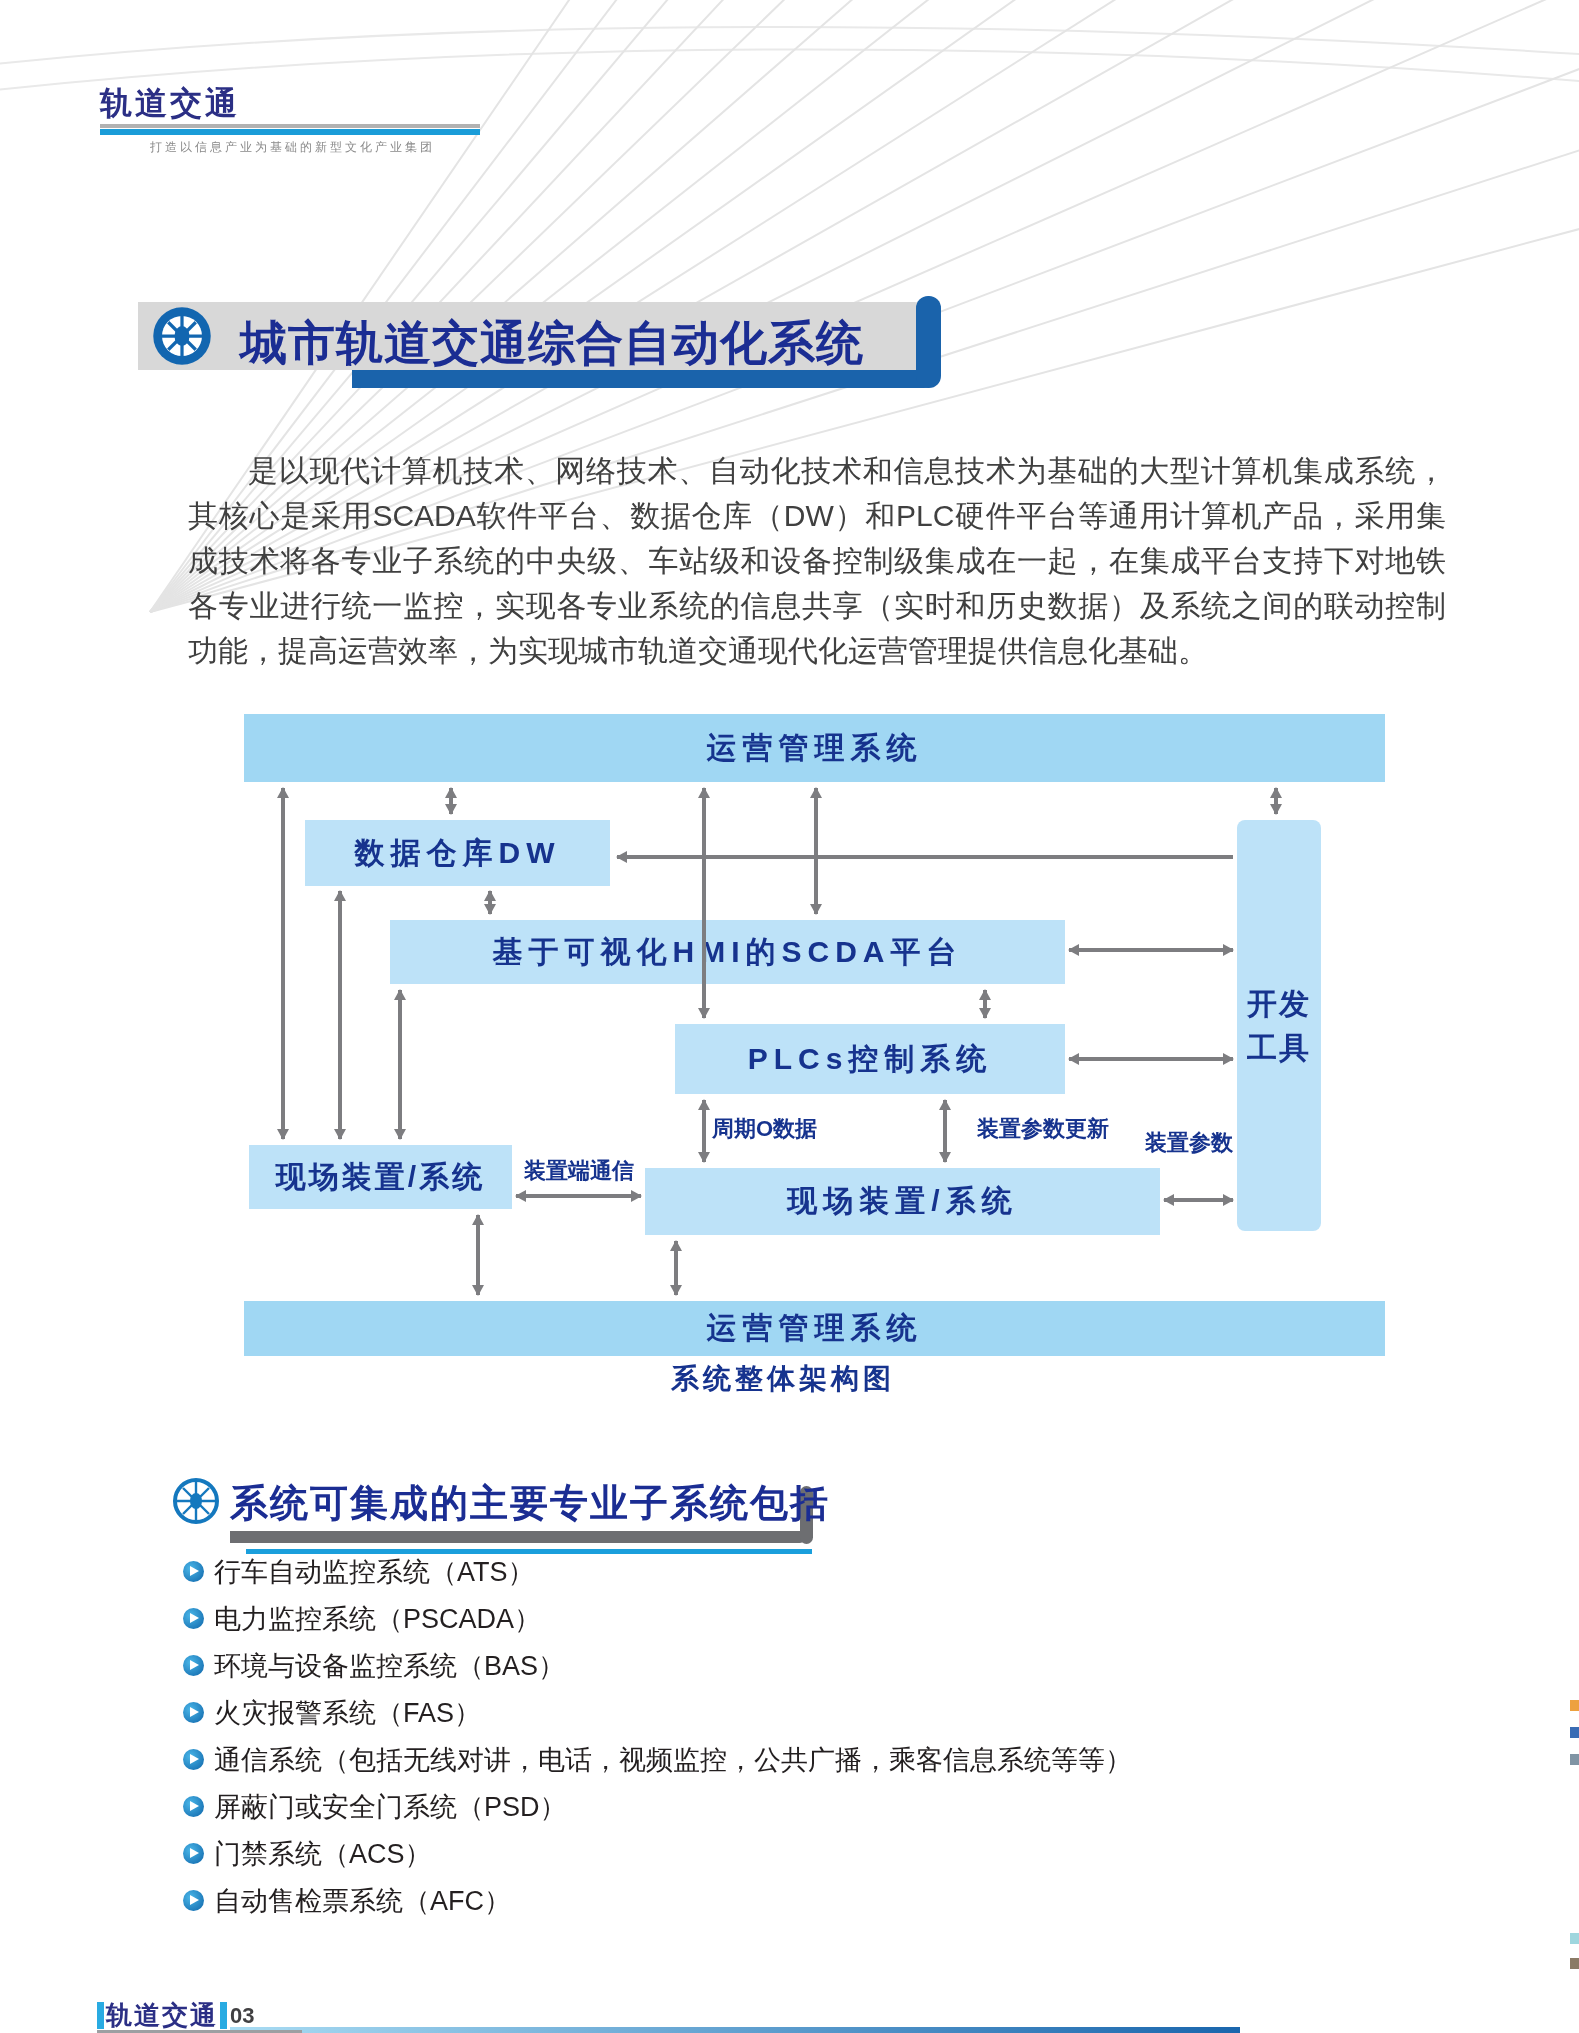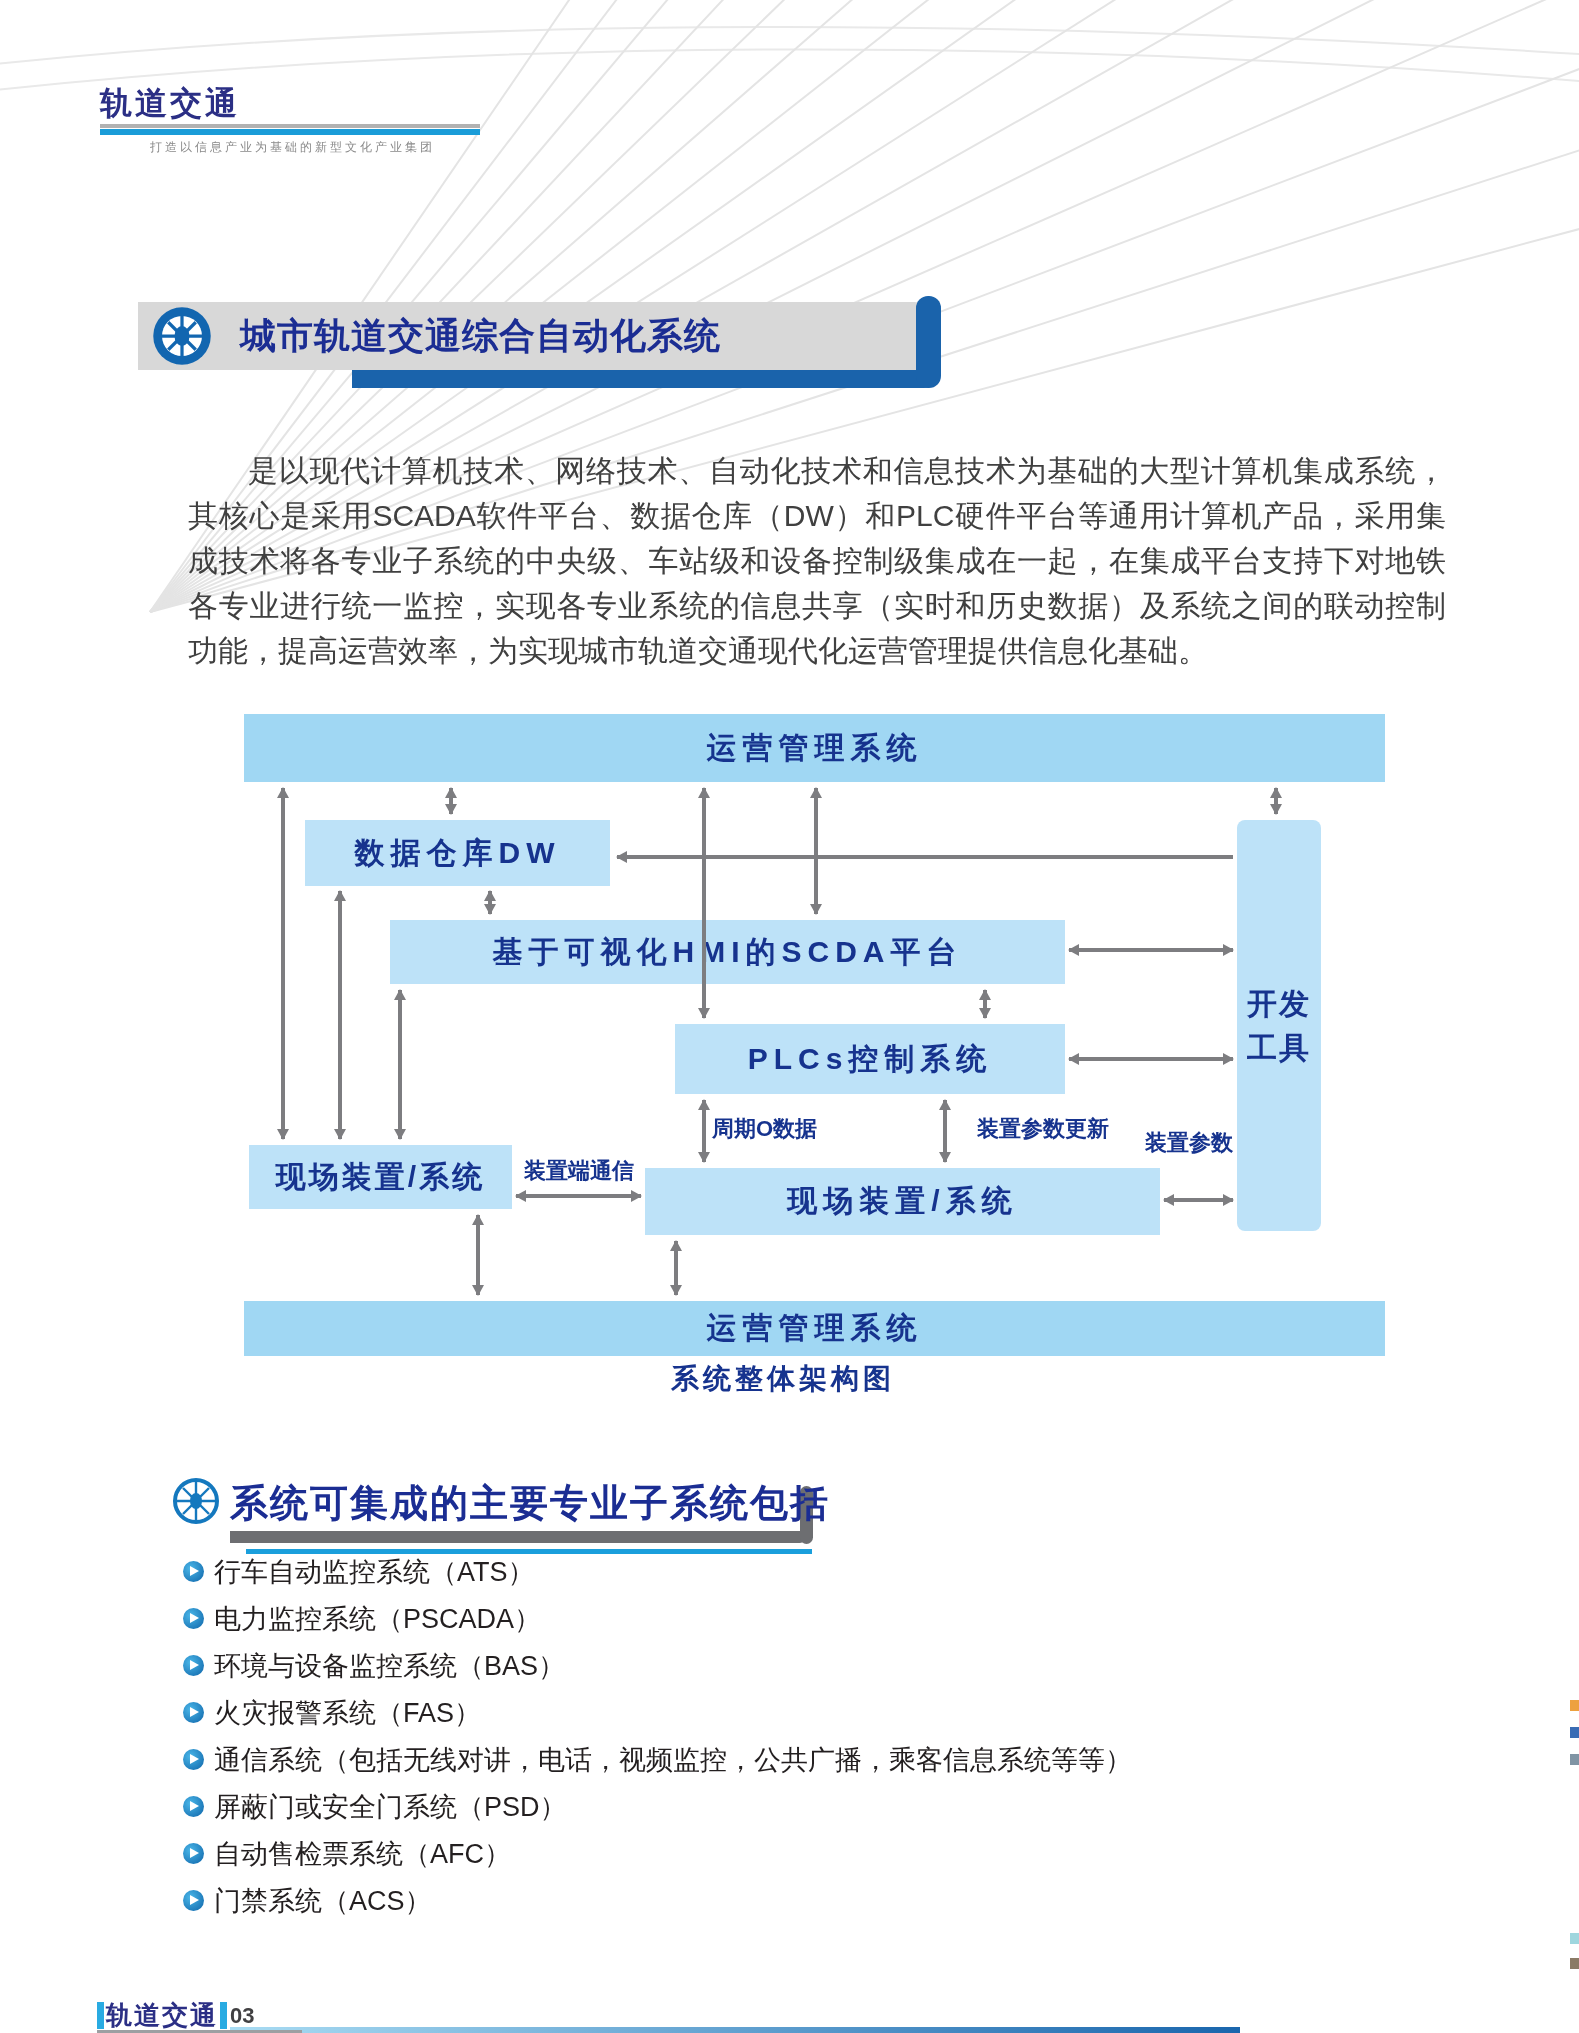--- a/index.html
+++ b/index.html
@@ -14,21 +14,21 @@
   
   .logo-text{position:absolute;left:100px;top:82px;font-size:32px;font-weight:bold;color:#2b2f85;letter-spacing:3px;z-index:2;}
   .logo-line-gray{position:absolute;left:100px;top:124px;width:380px;height:4px;background:#b2b2b2;z-index:2;}
   .logo-line-blue{position:absolute;left:100px;top:129px;width:380px;height:6px;background:#1a9cd8;z-index:2;}
   .tagline{position:absolute;left:150px;top:139px;font-size:12px;color:#8a8a8a;letter-spacing:3px;z-index:2;}
   
   .banner-bg{position:absolute;left:138px;top:302px;width:790px;height:68px;background:#d8d8d8;border-radius:0 14px 10px 0;z-index:1;}
   .banner-underline{position:absolute;left:352px;top:370px;width:588px;height:18px;background:#1a63ab;border-radius:0 0 16px 0;z-index:1;}
   .banner-tick{position:absolute;left:916px;top:296px;width:25px;height:92px;background:#1a63ab;border-radius:12px;z-index:1;}
   .banner-icon{position:absolute;left:152px;top:306px;width:60px;height:60px;z-index:2;}
-  .banner-title{position:absolute;left:240px;top:312px;width:690px;font-size:36px;font-weight:bold;color:#1b2d93;letter-spacing:1px;z-index:2;white-space:nowrap;}
+  .banner-title{position:absolute;left:240px;top:312px;width:690px;font-size:47px;font-weight:bold;color:#1b2d93;letter-spacing:1px;z-index:2;white-space:nowrap;}
   
   .intro{position:absolute;left:188px;top:448px;width:1258px;font-size:30px;line-height:45px;color:#404040;text-align:justify;text-indent:2em;z-index:2;}
   
   .dbox{position:absolute;display:flex;align-items:center;justify-content:center;color:#16338e;font-weight:bold;font-size:30px;letter-spacing:6px;z-index:2;text-align:center;}
   .dbar{background:#a0d7f3;}
   .dmid{background:#bde2f8;}
   .arrows{position:absolute;left:0;top:0;z-index:3;pointer-events:none;}
   .arrows line{stroke:#7d7d80;stroke-width:4;}
   .elabel{position:absolute;font-size:22px;font-weight:bold;color:#16338e;z-index:4;white-space:nowrap;}
   .dcaption{position:absolute;left:568px;top:1360px;width:430px;text-align:center;font-size:28px;font-weight:bold;color:#16338e;letter-spacing:4px;z-index:2;}
@@ -193,27 +193,27 @@
     <li>
         <span class="b-icon">
           <span class="tri"></span>
         </span>
         <span class="b-text">屏蔽门或安全门系统（PSD）</span>
       </li>
     <li>
         <span class="b-icon">
           <span class="tri"></span>
         </span>
+        <span class="b-text">门禁系统（ACS）</span>
+      </li>
+    <li>
+        <span class="b-icon">
+          <span class="tri"></span>
+        </span>
         <span class="b-text">自动售检票系统（AFC）</span>
-      </li>
-    <li>
-        <span class="b-icon">
-          <span class="tri"></span>
-        </span>
-        <span class="b-text">门禁系统（ACS）</span>
       </li>
   </ul>
 
   <div class="footer">
     <span class="f-bar"></span>
     <span class="f-logo">轨道交通</span>
     <span class="f-bar"></span>
     <span class="f-num">03</span>
   </div>
   <div class="f-underline"></div>

